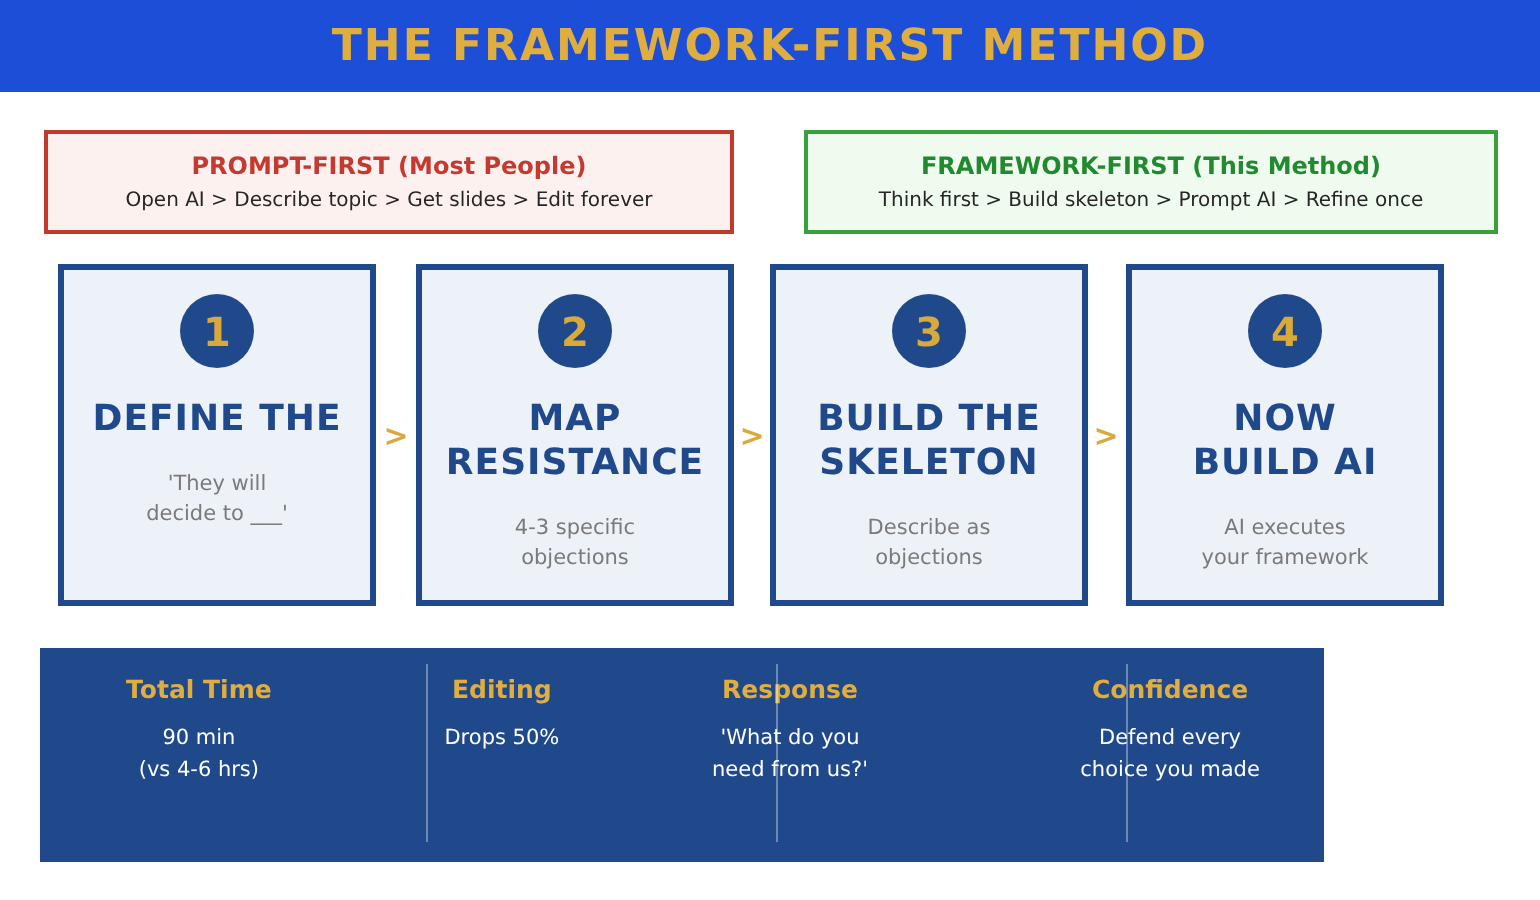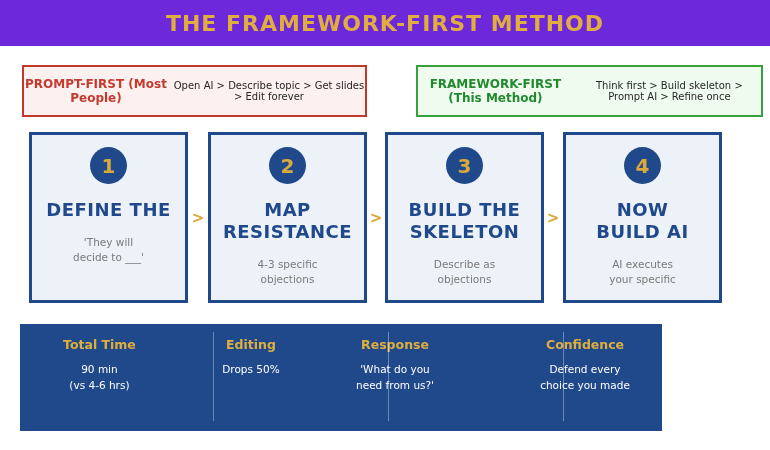--- a/index.html
+++ b/index.html
@@ -7,35 +7,35 @@
   body {
     position: relative;
     background: #ffffff;
     font-family: "DejaVu Sans", sans-serif;
     overflow: hidden;
   }
 
   
   .banner {
     position: absolute; left: 0; top: 0; width: 770px; height: 46px;
-    background: #6d28d9;
+    background: #1d4ed8;
     display: flex; align-items: center; justify-content: center;
   }
   .banner-title {
     color: #E0AE3F; font-size: 22px; font-weight: bold; letter-spacing: 1px;
   }
 
   
   .compare-box {
     position: absolute; top: 65px; height: 52px;
-    display: flex; flex-direction: row; align-items: center; justify-content: center;
+    display: flex; flex-direction: column; align-items: center; justify-content: center;
     gap: 5px; text-align: center;
   }
   .box-red  { left: 22px;  width: 345px; background: #FDF1EF; border: 2px solid #C0392B; }
-  .box-green{ left: 416px; width: 347px; background: #F0FBF0; border: 2px solid #38A13B; }
+  .box-green{ left: 402px; width: 347px; background: #F0FBF0; border: 2px solid #38A13B; }
   .compare-heading { font-size: 12px; font-weight: bold; }
   .box-red  .compare-heading { color: #C43A30; }
   .box-green .compare-heading { color: #218A2E; }
   .compare-flow { font-size: 10px; color: #262626; }
 
   
   .step-card {
     position: absolute; top: 132px; width: 159px; height: 171px;
     background: #EDF1F8; border: 3px solid #20498B;
     display: flex; flex-direction: column; align-items: center; text-align: center;
@@ -157,21 +157,21 @@
 <div class="step-card card-4">
   <div class="step-circle">
     <span class="step-number">4</span>
   </div>
   <div class="step-title">
     <div>NOW</div>
     <div>BUILD AI</div>
   </div>
   <div class="step-desc">
     <div>AI executes</div>
-    <div>your specific</div>
+    <div>your framework</div>
   </div>
 </div>
 
 <div class="stats-bar">
   <div class="stat-col stat-col-1">
     <div class="stat-label">Total Time</div>
     <div class="stat-line stat-line-1">90 min</div>
     <div class="stat-line">(vs 4-6 hrs)</div>
   </div>
   <div class="stat-col stat-col-2">

